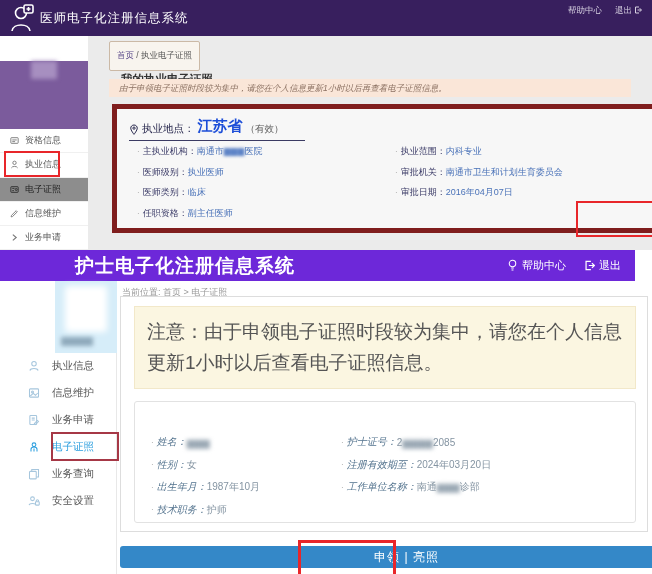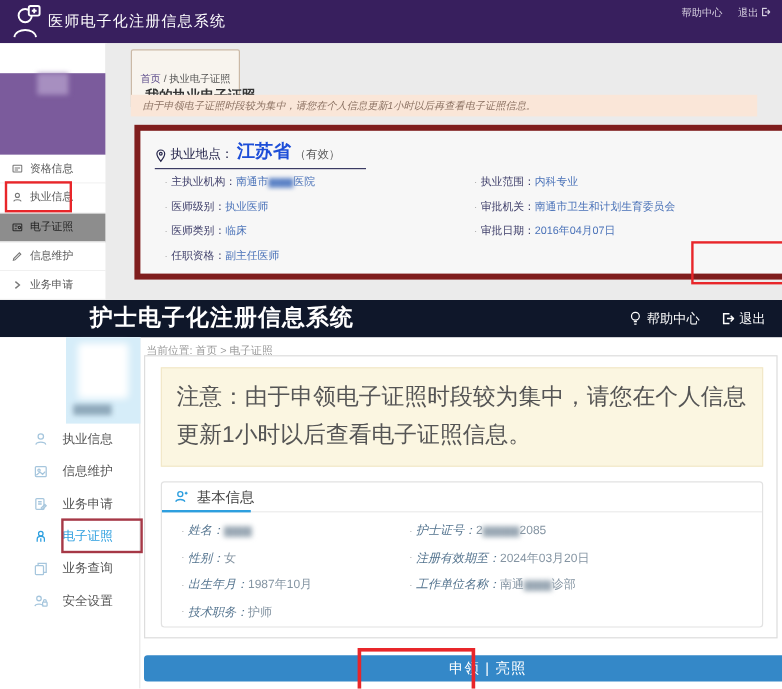--- a/index.html
+++ b/index.html
@@ -19,21 +19,21 @@
   .d-avatar{width:88px;height:68px;background:#7b5b9c;}
   .d-chip{width:26px;height:18px;background:#a78fc0;filter:blur(2px);margin:25px auto 0;}
   .d-menu{width:88px;}
   .d-item{height:24.3px;display:flex;align-items:center;padding-left:10px;box-sizing:border-box;font-size:9px;color:#555;border-bottom:1px solid #f0f0f0;background:#fff;cursor:pointer;}
   .d-item .mi{color:#777;margin-right:6px;}
   .d-item span{white-space:nowrap;}
   .d-item.active{background:#8d8d8d;color:#1e1e1e;}
   .d-item.active .mi{color:#2a2a2a;}
 
   .d-main{position:absolute;left:88px;top:36px;width:564px;height:214px;background:#ebebeb;}
-  .d-crumb{position:absolute;left:21px;top:5px;background:#f8f4ee;border:1px solid #cbb9a6;border-radius:2px;padding:18px 7px;font-size:8.5px;color:#555;}
+  .d-crumb{position:absolute;left:21px;top:5px;background:#f8f4ee;border:1px solid #cbb9a6;border-radius:2px;padding:8px 7px;font-size:8.5px;color:#555;}
   .d-crumb .home{color:#5b4a8a;cursor:pointer;}
   .d-pt{position:absolute;left:21px;top:24px;margin:12px;font-size:11.5px;color:#333;font-weight:bold;}
   .d-notice{position:absolute;left:21px;top:43px;width:512px;height:18px;line-height:18px;background:#fae6d8;font-style:italic;font-size:8.5px;color:#8c7263;padding-left:10px;}
   .d-card{position:absolute;left:24px;top:68px;width:539px;height:119px;background:#f7f7f7;border:5px solid #7f1d1d;}
   .d-loc{position:absolute;left:12px;top:8px;display:flex;align-items:flex-end;gap:3px;color:#26264c;border-bottom:1.5px solid #3b3b63;padding-bottom:4px;width:176px;}
   .d-loc .l1{font-size:10.5px;}
   .d-loc b{font-size:15px;color:#1d4ed8;}
   .d-loc .l3{font-size:9.5px;color:#555;}
   .d-cols{position:absolute;left:20px;top:36px;display:flex;}
   .d-col{width:258px;}
@@ -47,21 +47,21 @@
 
   
   .anno{position:absolute;pointer-events:none;}
   .a1{left:4px;top:151px;width:52px;height:22px;border:2.5px solid #e8262a;}
   .a2{left:459px;top:92px;width:91px;height:32px;border:2.5px solid #e8262a;}
   .a3{left:51px;top:182px;width:64px;height:25px;border:2.5px solid #a63846;}
   .a4{left:298px;top:290px;width:92px;height:32px;border:3px solid #e8262a;}
 
   
   #nur{position:absolute;left:0;top:250px;width:652px;height:324px;background:#fff;}
-  .n-head{position:absolute;left:0;top:0;width:635px;height:31px;background:#0f172a;padding-left:17px;}
+  .n-head{position:absolute;left:0;top:0;width:635px;height:31px;background:#6d28d9;}
   .n-title{position:absolute;left:75px;top:0;line-height:31px;color:#fff;font-size:19px;font-weight:bold;letter-spacing:1px;}
   .n-links{position:absolute;right:14px;top:0;height:31px;display:flex;gap:18px;align-items:center;color:#fff;font-size:11px;}
   .n-links .lk{display:flex;align-items:center;gap:4px;cursor:pointer;}
   .n-sidecol{position:absolute;left:0;top:31px;width:117px;height:293px;background:#fff;border-right:1px solid #e8e8e8;box-sizing:border-box;}
   .n-avatar{position:absolute;left:55px;top:0;width:62px;height:72px;background:#d6edf9;}
   .n-photo{width:42px;height:46px;background:#ffffff;filter:blur(3px);margin:5px auto 0;border-radius:3px;}
   .n-name{width:32px;height:9px;background:#8fa9bb;filter:blur(2px);margin:5px 0 0 6px;}
   .n-menu{position:absolute;left:22px;top:71px;width:95px;}
   .n-item{height:27px;display:flex;align-items:center;font-size:10.5px;color:#555;cursor:pointer;}
   .n-item .mi{color:#a6c6dd;margin-right:12px;margin-left:6px;}
@@ -334,31 +334,20 @@
       </nav>
     </div>
     <div class="anno a3"></div>
 
     <div class="n-crumb">当前位置: 首页 &gt; 电子证照</div>
 
     <div class="n-card">
       <div class="n-notice">注意：由于申领电子证照时段较为集中，请您在个人信息更新1小时以后查看电子证照信息。</div>
 
       <div class="n-info">
-        <div class="n-info-h">
-          <span class="mi">
-              <svg width="12" height="12" viewBox="0 0 16 16" fill="none" stroke="currentColor" stroke-width="1.5">
-                <circle cx="7" cy="5" r="2.8"></circle>
-                <path d="M2 13.5 C2.8 10.2 11.2 10.2 12 13.5"></path>
-                <path d="M12 4 h3 M13.5 2.5 v3"></path>
-              </svg>
-            </span>
-          <span>基本信息</span>
-          <span class="n-info-bar"></span>
-        </div>
         <div class="n-cols">
           <div class="n-col">
             <div class="row">
                 <span class="tick">·</span>
                 <span class="lbl">姓名：</span>
                 <span class="val"><span></span><span class="blur">▆▆▆</span><span></span></span>
               </div>
             <div class="row">
                 <span class="tick">·</span>
                 <span class="lbl">性别：</span>

